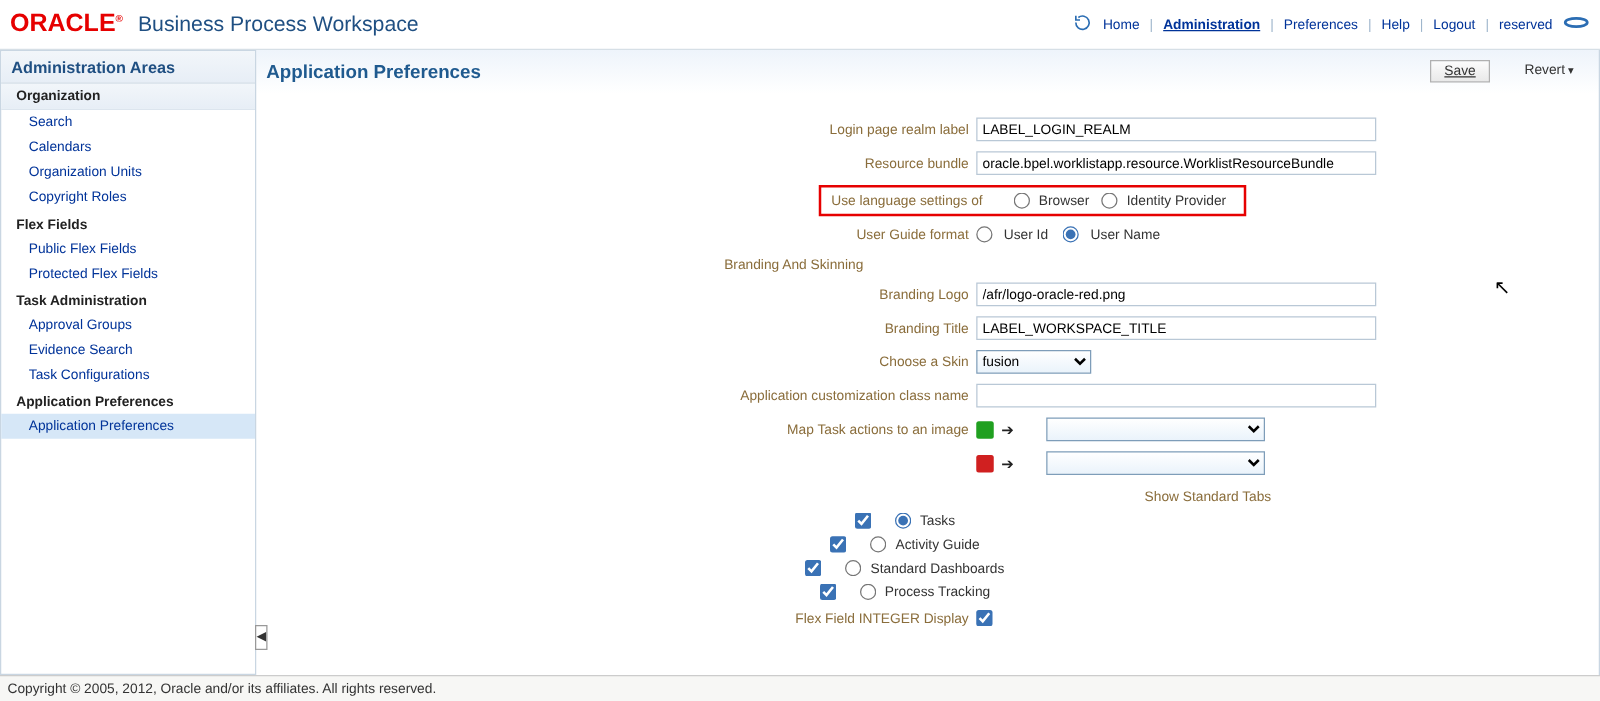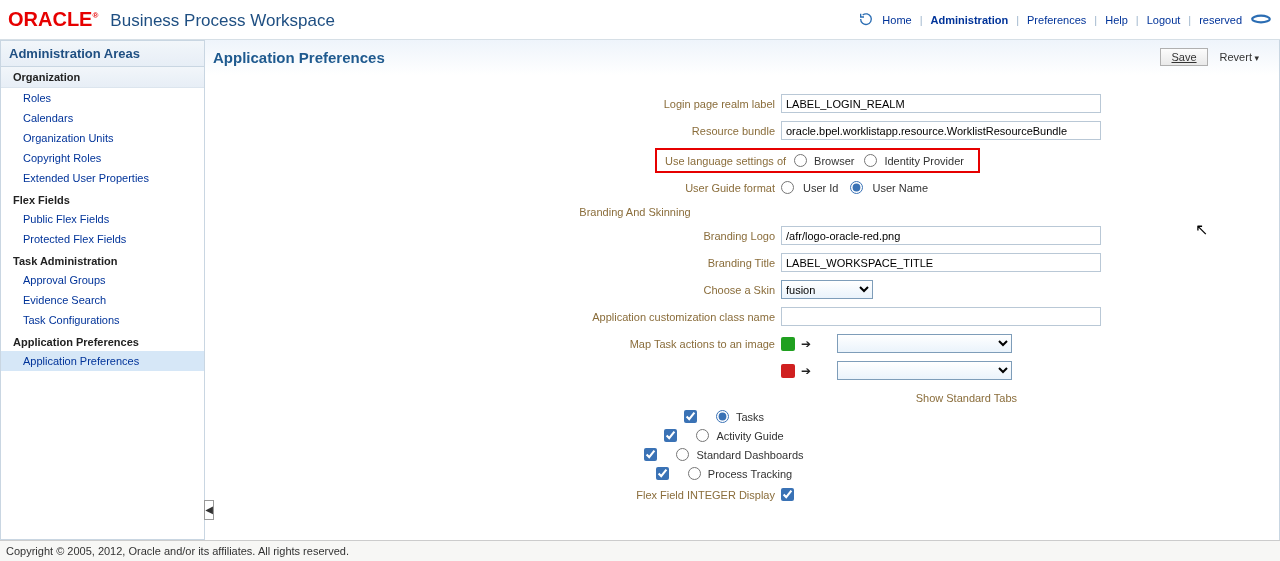--- a/index.html
+++ b/index.html
@@ -39,21 +39,21 @@
   display: flex;
   align-items: center;
   gap: 6px;
   font-size: 11px;
 }
 .topnav a {
   color: #003399;
   text-decoration: none;
   padding: 0 2px;
 }
-.topnav a.current { font-weight: bold; }
+.topnav a.current { font-weight: bold; text-decoration: underline; }
 .topnav .sep { color: #9fb6cc; }
 .refresh-icon svg { width: 16px; height: 16px; }
 .bubble { width: 22px; height: 14px; }
 .page-body {
   display: flex;
   height: 500px;
   background: linear-gradient(#eef4fb, #ffffff 35px, #ffffff);
 }
 .sidebar {
   width: 205px;
@@ -102,21 +102,21 @@
   display: flex;
   justify-content: space-between;
   align-items: center;
   padding: 8px 16px 8px 8px;
 }
 .main-title {
   color: #1f5a8f;
   font-size: 15px;
   font-weight: bold;
 }
-.main-actions { display: flex; gap: 8px; align-items: center; }
+.main-actions { display: flex; gap: 24px; align-items: flex-start; }
 .btn {
   border: 1px solid #b0b0b0;
   background: linear-gradient(#fcfcfc,#e9e9e9);
   padding: 2px 10px;
   font-size: 11px;
   color: #333;
   cursor: pointer;
   text-decoration: underline;
 }
 .revert {
@@ -154,21 +154,21 @@
   font-size: 11px;
 }
 .radio-label { color: #333; margin-right: 6px; }
 .highlighted {
   border: 2px solid #e60000;
   padding: 4px 8px;
   display: inline-flex;
   align-items: center;
   gap: 4px;
 }
-.highlighted .label-in { color:#8a6d3b; margin-right:4px; }
+.highlighted .label-in { color:#8a6d3b; margin-right:21px; }
 .section-sub {
   text-align: center;
   color: #8a6d3b;
   margin: 12px 0 8px 240px;
   width:340px;
 }
 .sq-green, .sq-red {
   width: 14px; height: 14px; display:inline-block; border-radius:2px;
 }
 .sq-green { background:#20a020; }
@@ -237,25 +237,24 @@
         </svg>
     </span>
   </div>
 </div>
 
 <div class="page-body">
   <div class="sidebar">
     <div class="sidebar-header">Administration Areas</div>
 
     <div class="org-header">Organization</div>
-    <a href="#" class="side-link">Roles</a>
+    <a href="#" class="side-link">Search</a>
     <a href="#" class="side-link">Calendars</a>
     <a href="#" class="side-link">Organization Units</a>
     <a href="#" class="side-link">Copyright Roles</a>
-    <a href="#" class="side-link">Extended User Properties</a>
 
     <div class="side-section-title">Flex Fields</div>
     <a href="#" class="side-link">Public Flex Fields</a>
     <a href="#" class="side-link">Protected Flex Fields</a>
 
     <div class="side-section-title">Task Administration</div>
     <a href="#" class="side-link">Approval Groups</a>
     <a href="#" class="side-link">Evidence Search</a>
     <a href="#" class="side-link">Task Configurations</a>
 

